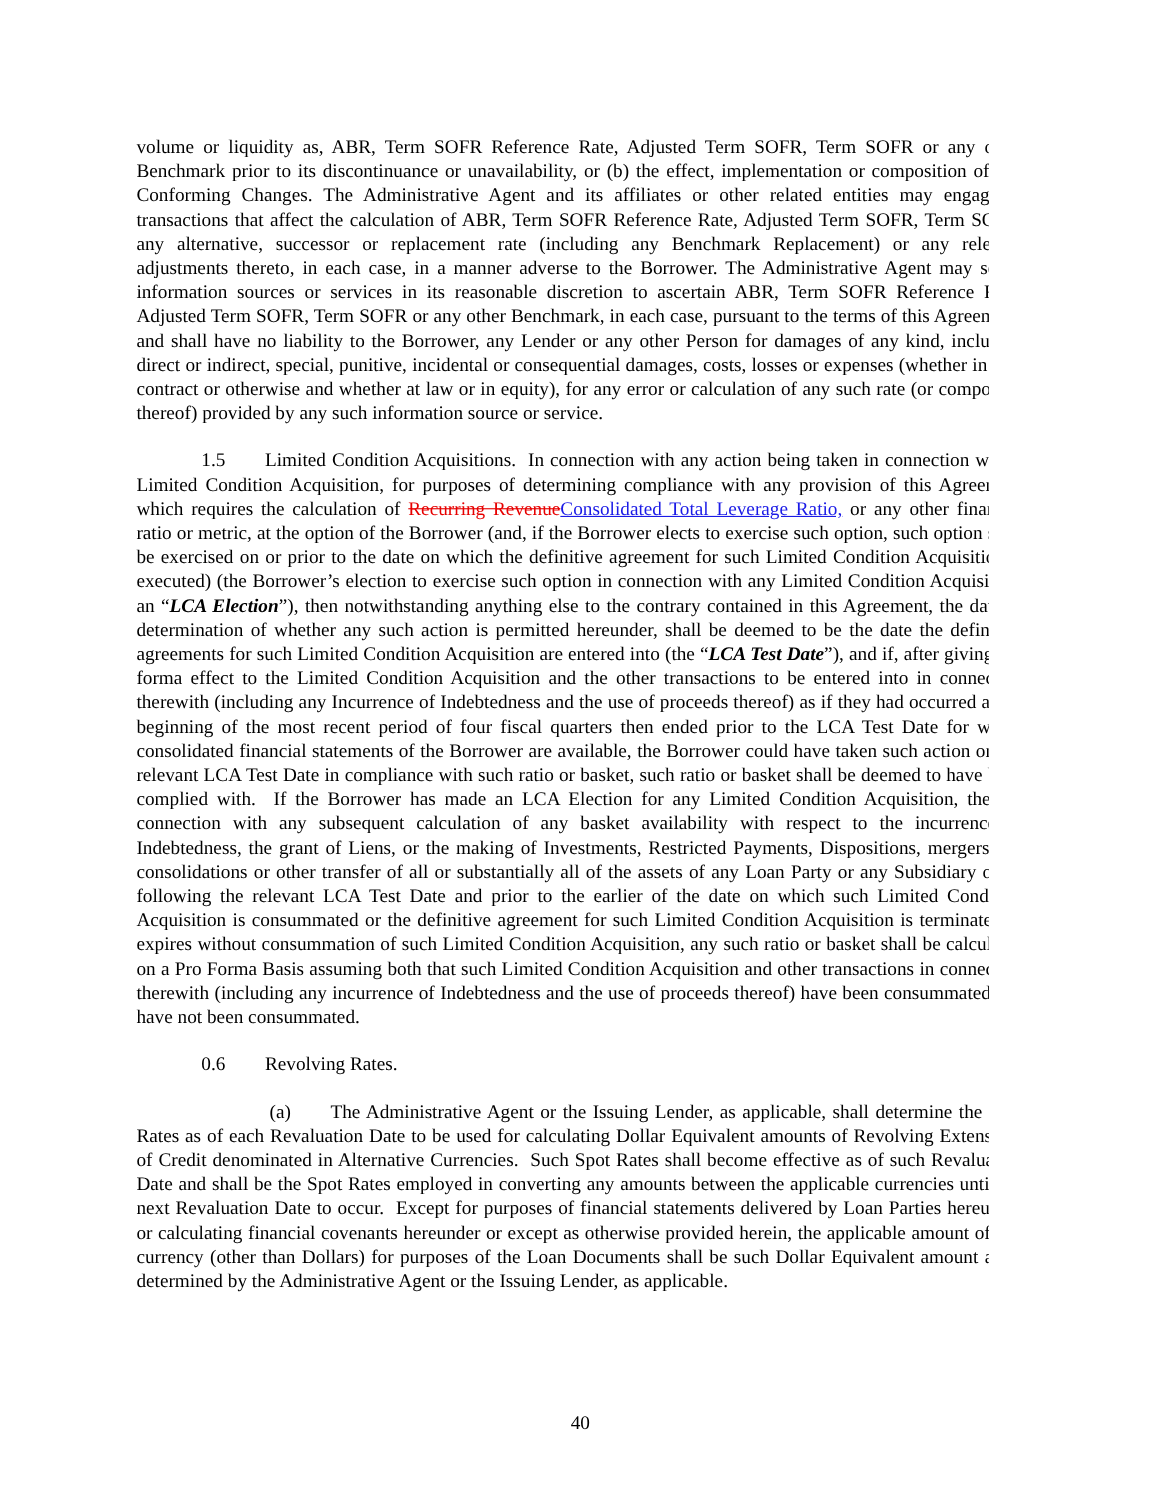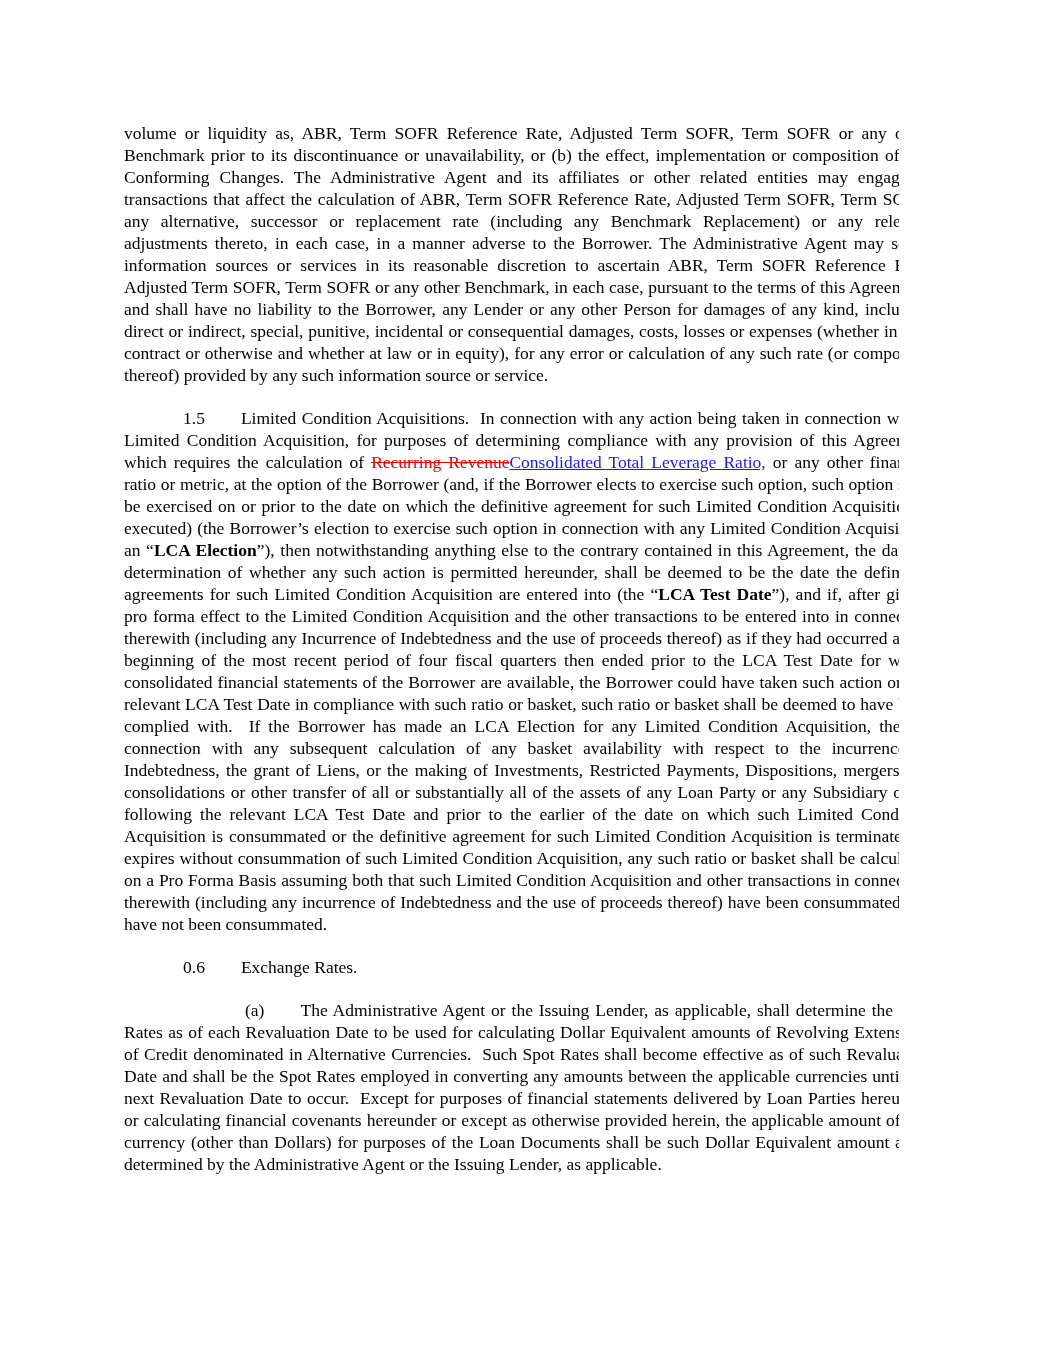--- a/index.html
+++ b/index.html
@@ -28,37 +28,38 @@
     margin: 0;
     font-size: 17.5px;
     line-height: 22px;
     text-align: justify;
   }
   .para + .para { margin-top: 21px; }
   .indent-half { text-indent: 59px; }
   .indent-full { text-indent: 121px; }
   .seg.normal { font-weight: normal; }
   .seg.bold { font-weight: normal; }
-  .seg.bold-italic { font-weight: bold; }
+  .seg.bold-italic { font-weight: bold; font-style: italic; }
   .seg.deletion { color: var(--deletion-color); text-decoration: line-through; }
   .seg.insertion { color: var(--insertion-color); text-decoration: underline; }
   .seg.tab { display: inline-block; width: 36px; }
   .page-number {
     position: absolute;
     left: 0;
     top: 1282px;
     width: 1055px;
     text-align: center;
     font-size: 17.5px;
     line-height: 22px;
   }
 </style>
 </head>
 <body>
 
 <div class="page">
   <div class="content">
     <p class="para"><span class="seg normal">volume or liquidity as, ABR, Term SOFR Reference Rate, Adjusted Term SOFR, Term SOFR or any other Benchmark prior to its discontinuance or unavailability, or (b) the effect, implementation or composition of any Conforming Changes. The Administrative Agent and its affiliates or other related entities may engage in transactions that affect the calculation of ABR, Term SOFR Reference Rate, Adjusted Term SOFR, Term SOFR, any alternative, successor or replacement rate (including any Benchmark Replacement) or any relevant adjustments thereto, in each case, in a manner adverse to the Borrower. The Administrative Agent may select information sources or services in its reasonable discretion to ascertain ABR, Term SOFR Reference Rate, Adjusted Term SOFR, Term SOFR or any other Benchmark, in each case, pursuant to the terms of this Agreement, and shall have no liability to the Borrower, any Lender or any other Person for damages of any kind, including direct or indirect, special, punitive, incidental or consequential damages, costs, losses or expenses (whether in tort, contract or otherwise and whether at law or in equity), for any error or calculation of any such rate (or component thereof) provided by any such information source or service.</span></p>
     <p class="para indent-half"><span class="seg bold">1.5</span><span class="seg tab"></span><span class="seg bold">Limited Condition Acquisitions.</span><span class="seg normal">&nbsp; In connection with any action being taken in connection with a Limited Condition Acquisition, for purposes of determining compliance with any provision of this Agreement which requires the calculation of </span><span class="seg deletion">Recurring Revenue</span><span class="seg insertion">Consolidated Total Leverage Ratio,</span><span class="seg normal"> or any other financial ratio or metric, at the option of the Borrower (and, if the Borrower elects to exercise such option, such option shall be exercised on or prior to the date on which the definitive agreement for such Limited Condition Acquisition is executed) (the Borrower’s election to exercise such option in connection with any Limited Condition Acquisition, an “</span><span class="seg bold-italic">LCA Election</span><span class="seg normal">”), then notwithstanding anything else to the contrary contained in this Agreement, the date of determination of whether any such action is permitted hereunder, shall be deemed to be the date the definitive agreements for such Limited Condition Acquisition are entered into (the “</span><span class="seg bold-italic">LCA Test Date</span><span class="seg normal">”), and if, after giving pro forma effect to the Limited Condition Acquisition and the other transactions to be entered into in connection therewith (including any Incurrence of Indebtedness and the use of proceeds thereof) as if they had occurred at the beginning of the most recent period of four fiscal quarters then ended prior to the LCA Test Date for which consolidated financial statements of the Borrower are available, the Borrower could have taken such action on the relevant LCA Test Date in compliance with such ratio or basket, such ratio or basket shall be deemed to have been complied with.&nbsp; If the Borrower has made an LCA Election for any Limited Condition Acquisition, then in connection with any subsequent calculation of any basket availability with respect to the incurrence of Indebtedness, the grant of Liens, or the making of Investments, Restricted Payments, Dispositions, mergers and consolidations or other transfer of all or substantially all of the assets of any Loan Party or any Subsidiary on or following the relevant LCA Test Date and prior to the earlier of the date on which such Limited Condition Acquisition is consummated or the definitive agreement for such Limited Condition Acquisition is terminated or expires without consummation of such Limited Condition Acquisition, any such ratio or basket shall be calculated on a Pro Forma Basis assuming both that such Limited Condition Acquisition and other transactions in connection therewith (including any incurrence of Indebtedness and the use of proceeds thereof) have been consummated and have not been consummated.</span></p>
-    <p class="para indent-half"><span class="seg bold">0.6</span><span class="seg tab"></span><span class="seg bold">Exchange Rates.</span></p>
+    <p class="para indent-half"><span class="seg bold">0.6</span><span class="seg tab"></span><span class="seg bold">Revolving Rates.</span></p>
     <p class="para indent-full"><span class="seg normal">(a)</span><span class="seg tab"></span><span class="seg normal">The Administrative Agent or the Issuing Lender, as applicable, shall determine the Spot Rates as of each Revaluation Date to be used for calculating Dollar Equivalent amounts of Revolving Extensions of Credit denominated in Alternative Currencies.&nbsp; Such Spot Rates shall become effective as of such Revaluation Date and shall be the Spot Rates employed in converting any amounts between the applicable currencies until the next Revaluation Date to occur.&nbsp; Except for purposes of financial statements delivered by Loan Parties hereunder or calculating financial covenants hereunder or except as otherwise provided herein, the applicable amount of any currency (other than Dollars) for purposes of the Loan Documents shall be such Dollar Equivalent amount as so determined by the Administrative Agent or the Issuing Lender, as applicable.</span></p>
   </div>
+  <div class="page-number">40</div>
 </div>
 
 </body></html>

